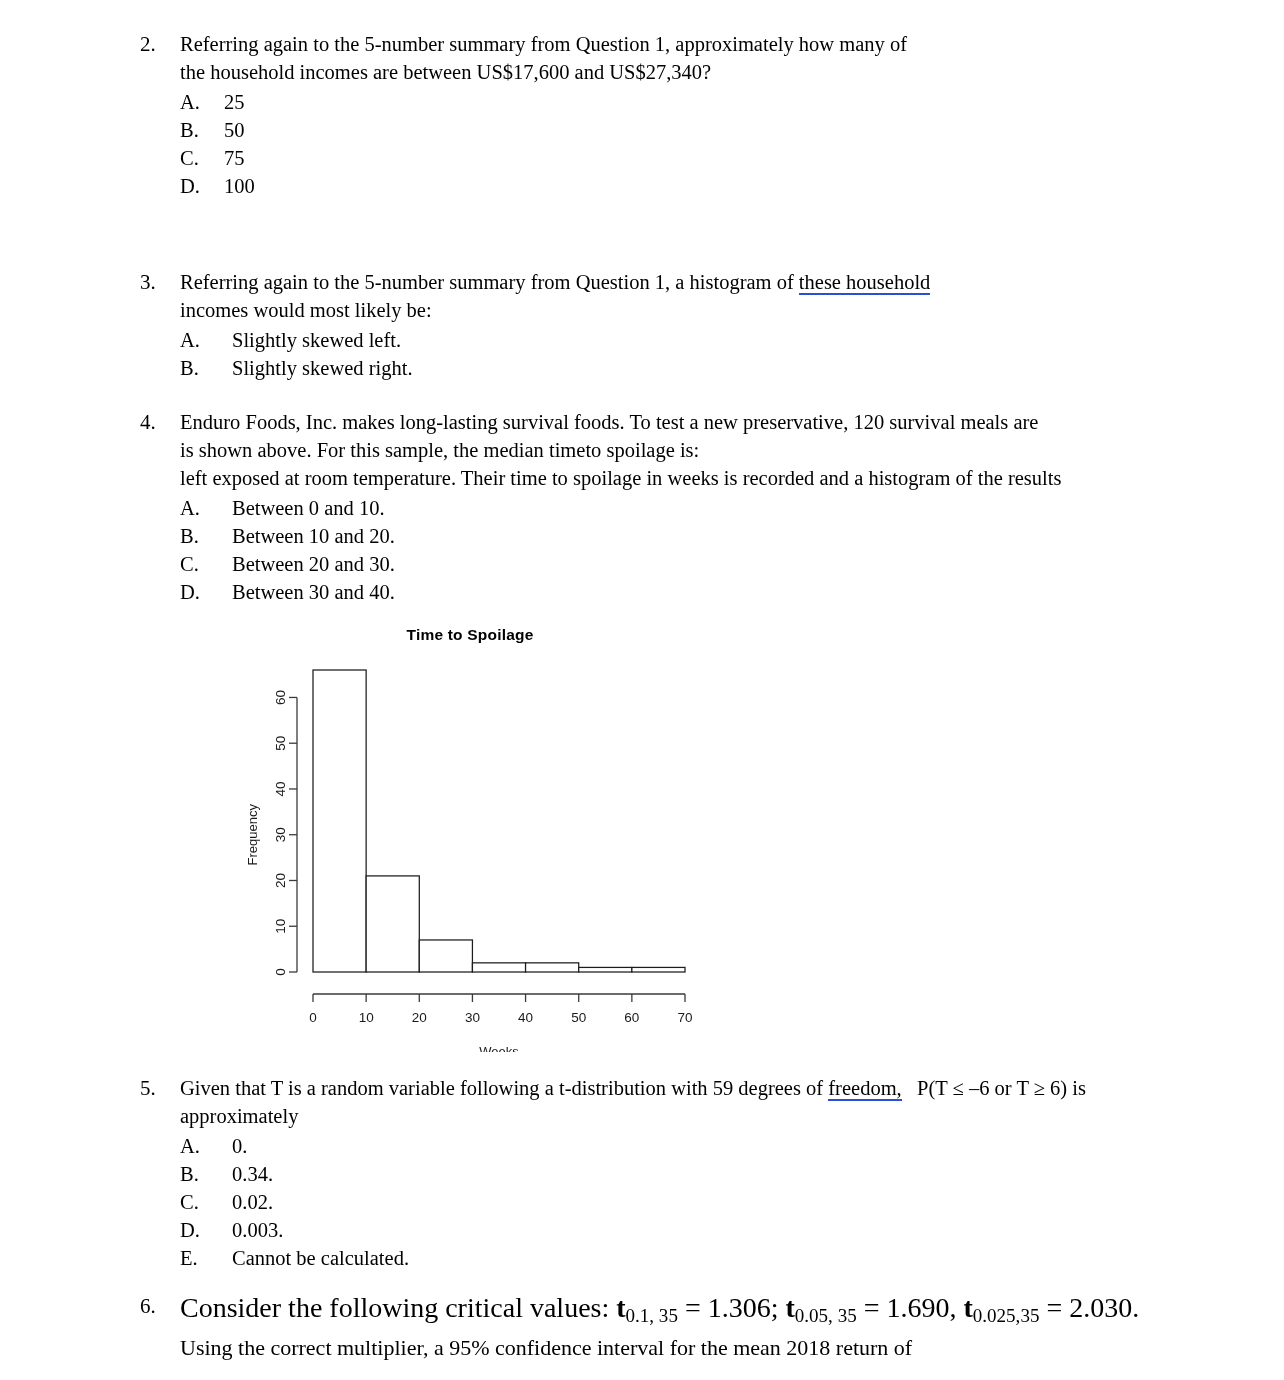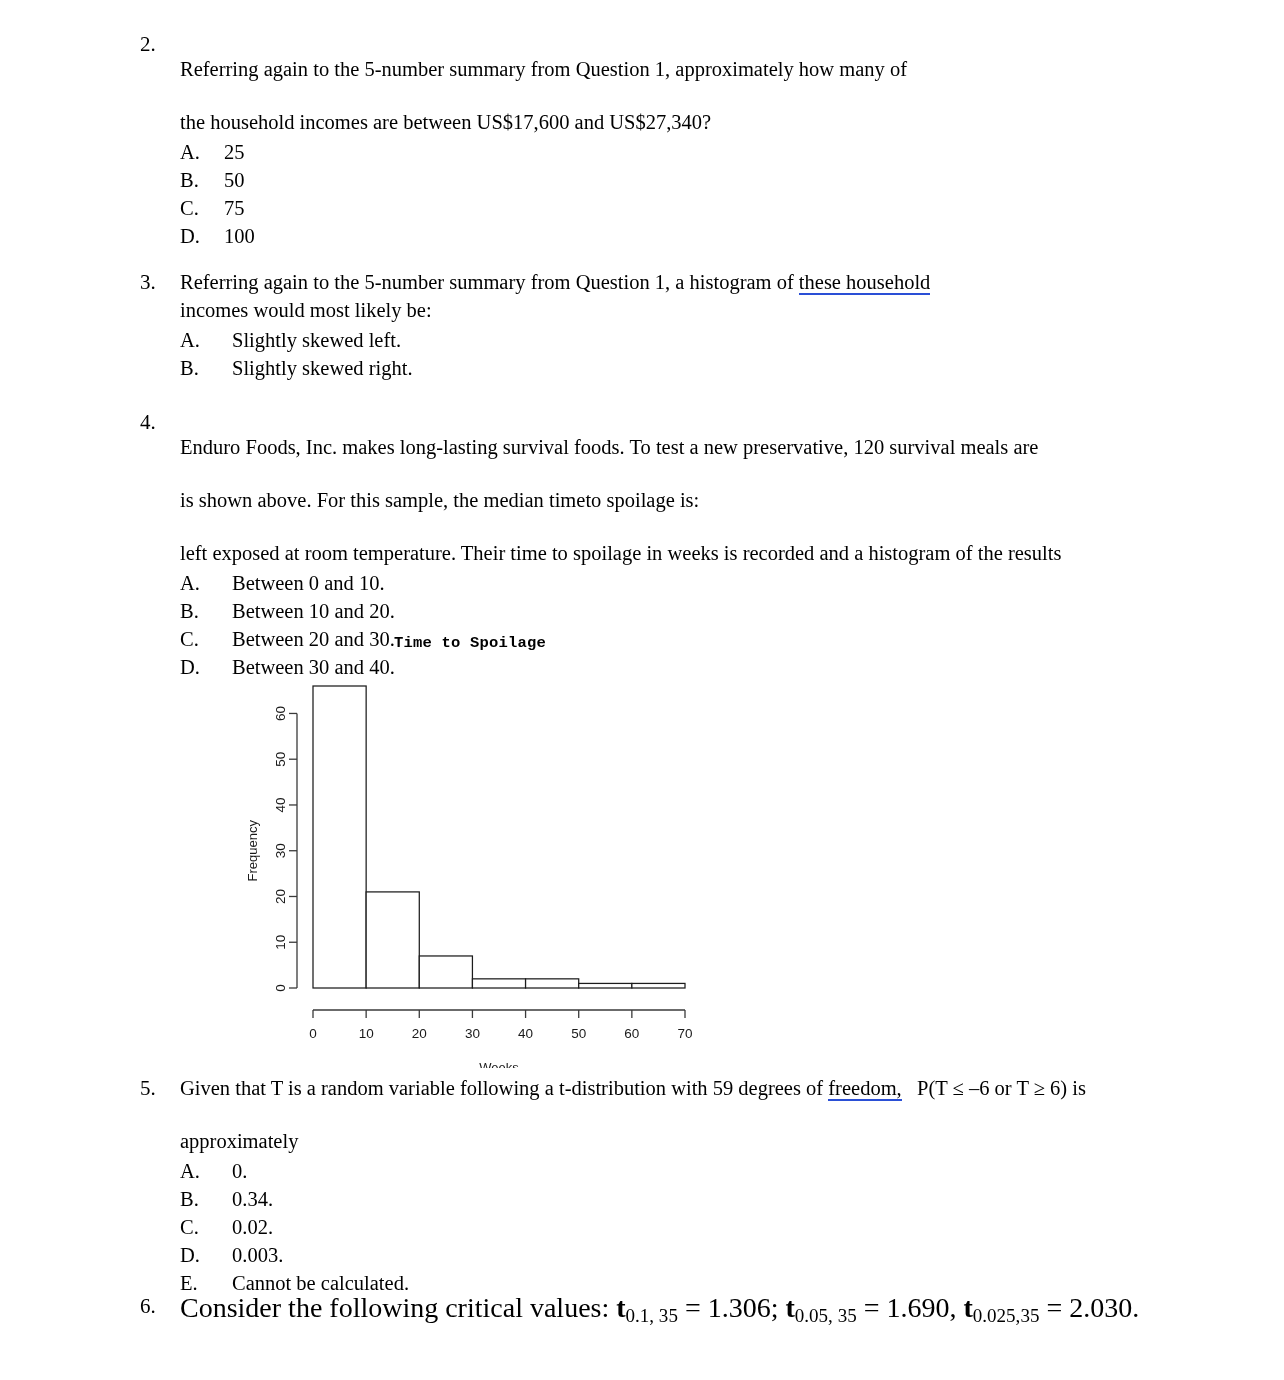--- a/index.html
+++ b/index.html
@@ -46,21 +46,20 @@
 
   .q-body {
     flex: 1 1 auto;
     font-size: 20.5px;
     line-height: 28px;
     text-align: left;
   }
 
   .q-stem {
     display: block;
-    margin-top: 25px;
   }
 
   
   .options {
     margin-top: 2px;
   }
   .opt {
     display: flex;
     align-items: flex-start;
     line-height: 28px;
@@ -100,25 +99,25 @@
   
   #chart-block {
     position: absolute;
     left: 235px;
     top: 612px;
     width: 470px;
     height: 440px;
   }
   .chart-title {
     text-align: center;
-    font-family: Liberation Mono, monospace;
+    font-family: Liberation Sans, sans-serif;
     font-weight: bold;
     font-size: 15.5px;
     letter-spacing: 0.2px;
-    margin: 16px;
+    margin: 8px;
     padding-top: 6px;
   }
   #plot-svg {
     display: block;
     margin: 0 auto;
   }
   .ax-label {
     font-family: "Liberation Sans", "DejaVu Sans", sans-serif;
     font-size: 13px;
     fill: #1a1a1a;
@@ -318,17 +317,18 @@
     </div>
   </div>
 
   <div class="question" id="q6" style="top: 1292px; width: 1030px;">
     <div class="q-row">
       <div class="q-num">6.</div>
       <div class="q-body">
         <span style="font-size:28px; line-height:32px;">
           <span>Consider the following critical values:  </span><span id="crit-values"><span class="tvar">t</span><sub>0.1, 35</sub><span> = 1.306; </span><span class="tvar">t</span><sub>0.05, 35</sub><span> = 1.690, </span><span class="tvar">t</span><sub>0.025,35</sub><span> = 2.030.</span></span>
         </span>
+        <span class="q-stem" style="font-size:22px; line-height:32px;">Using the correct multiplier, a 95% confidence interval for the mean 2018 return of</span>
       </div>
     </div>
   </div>
 
 </div>
 
 </body></html>

